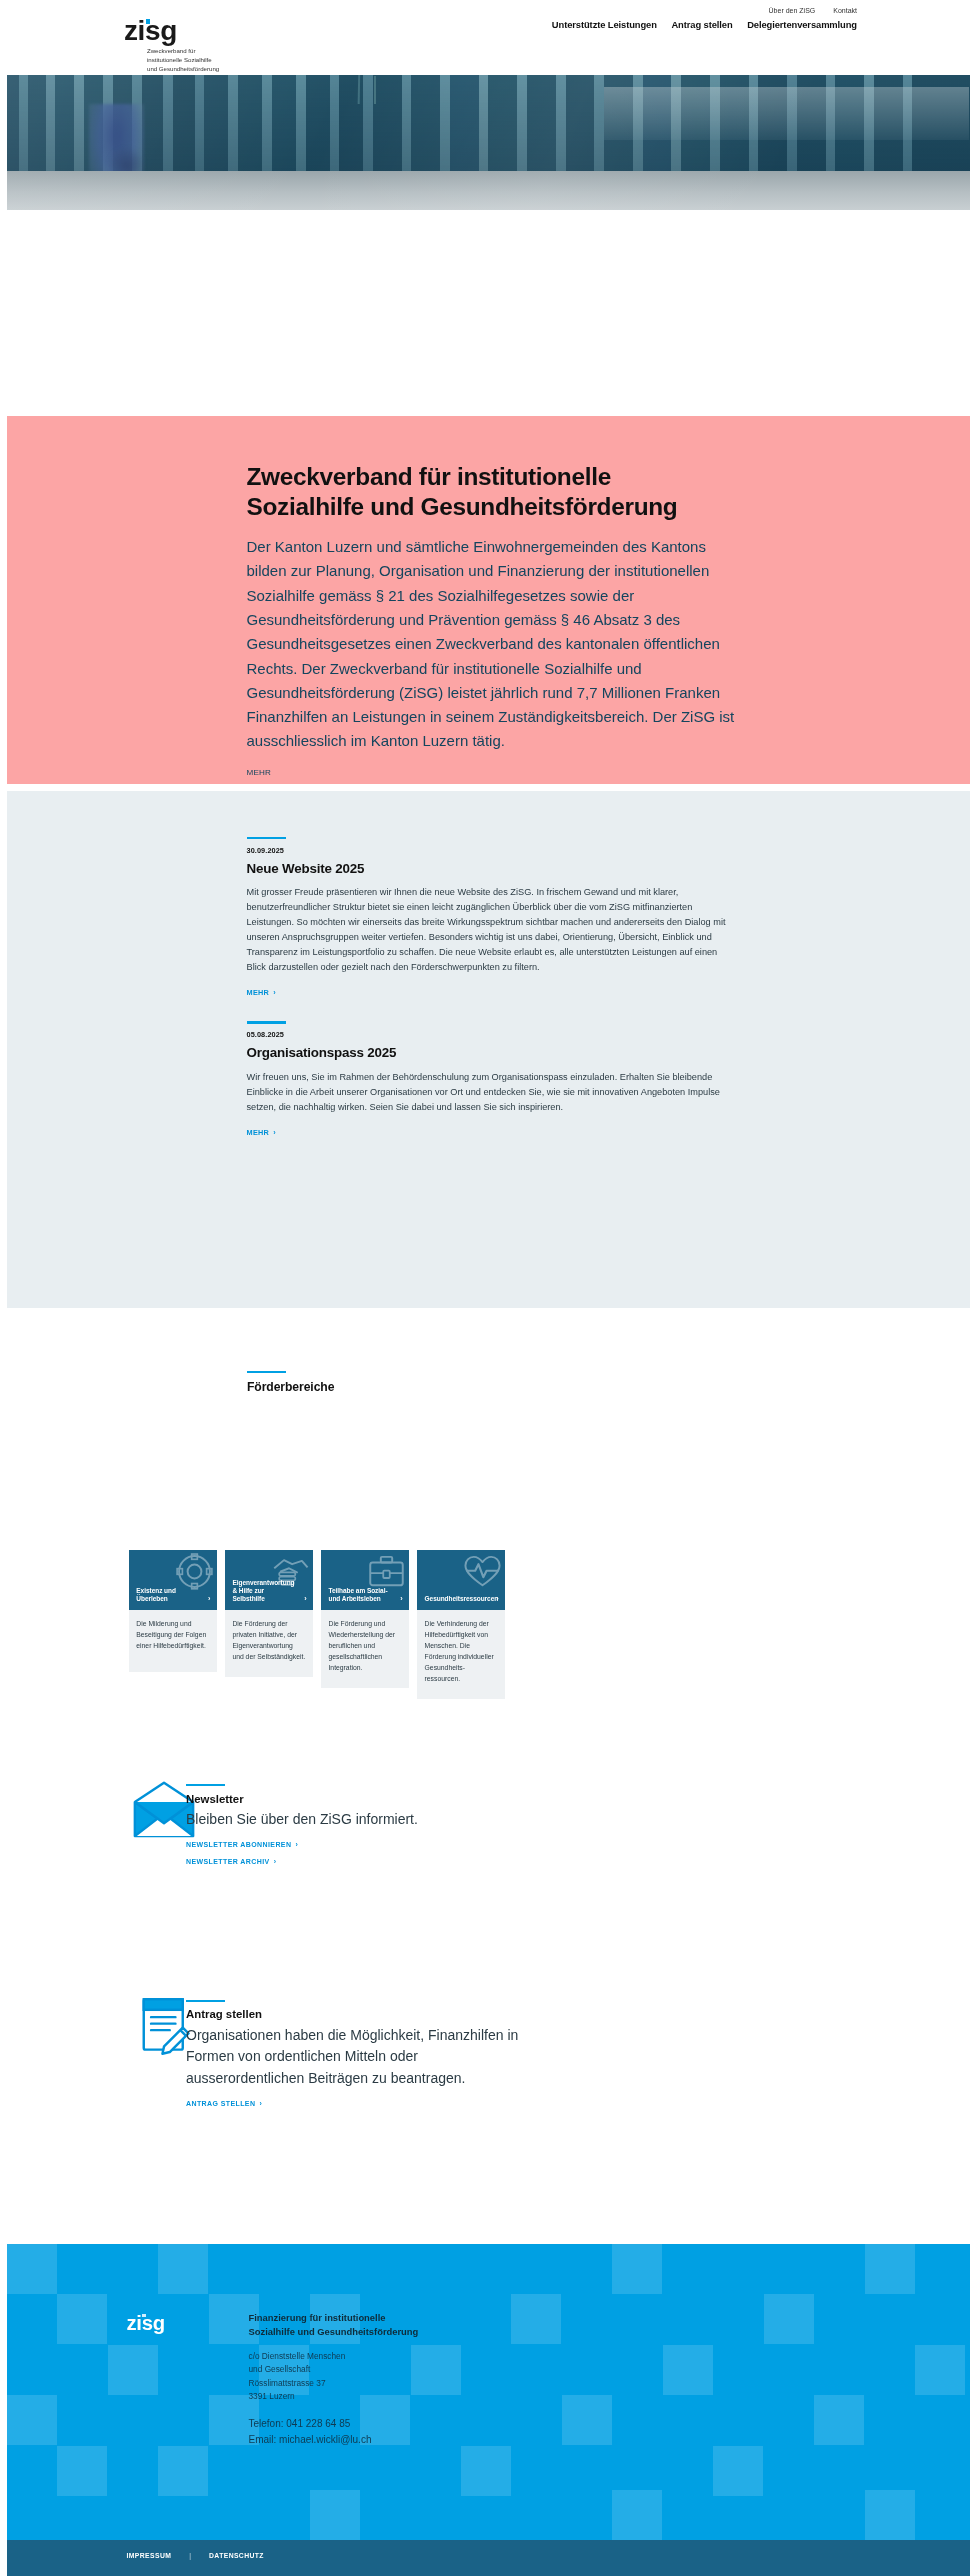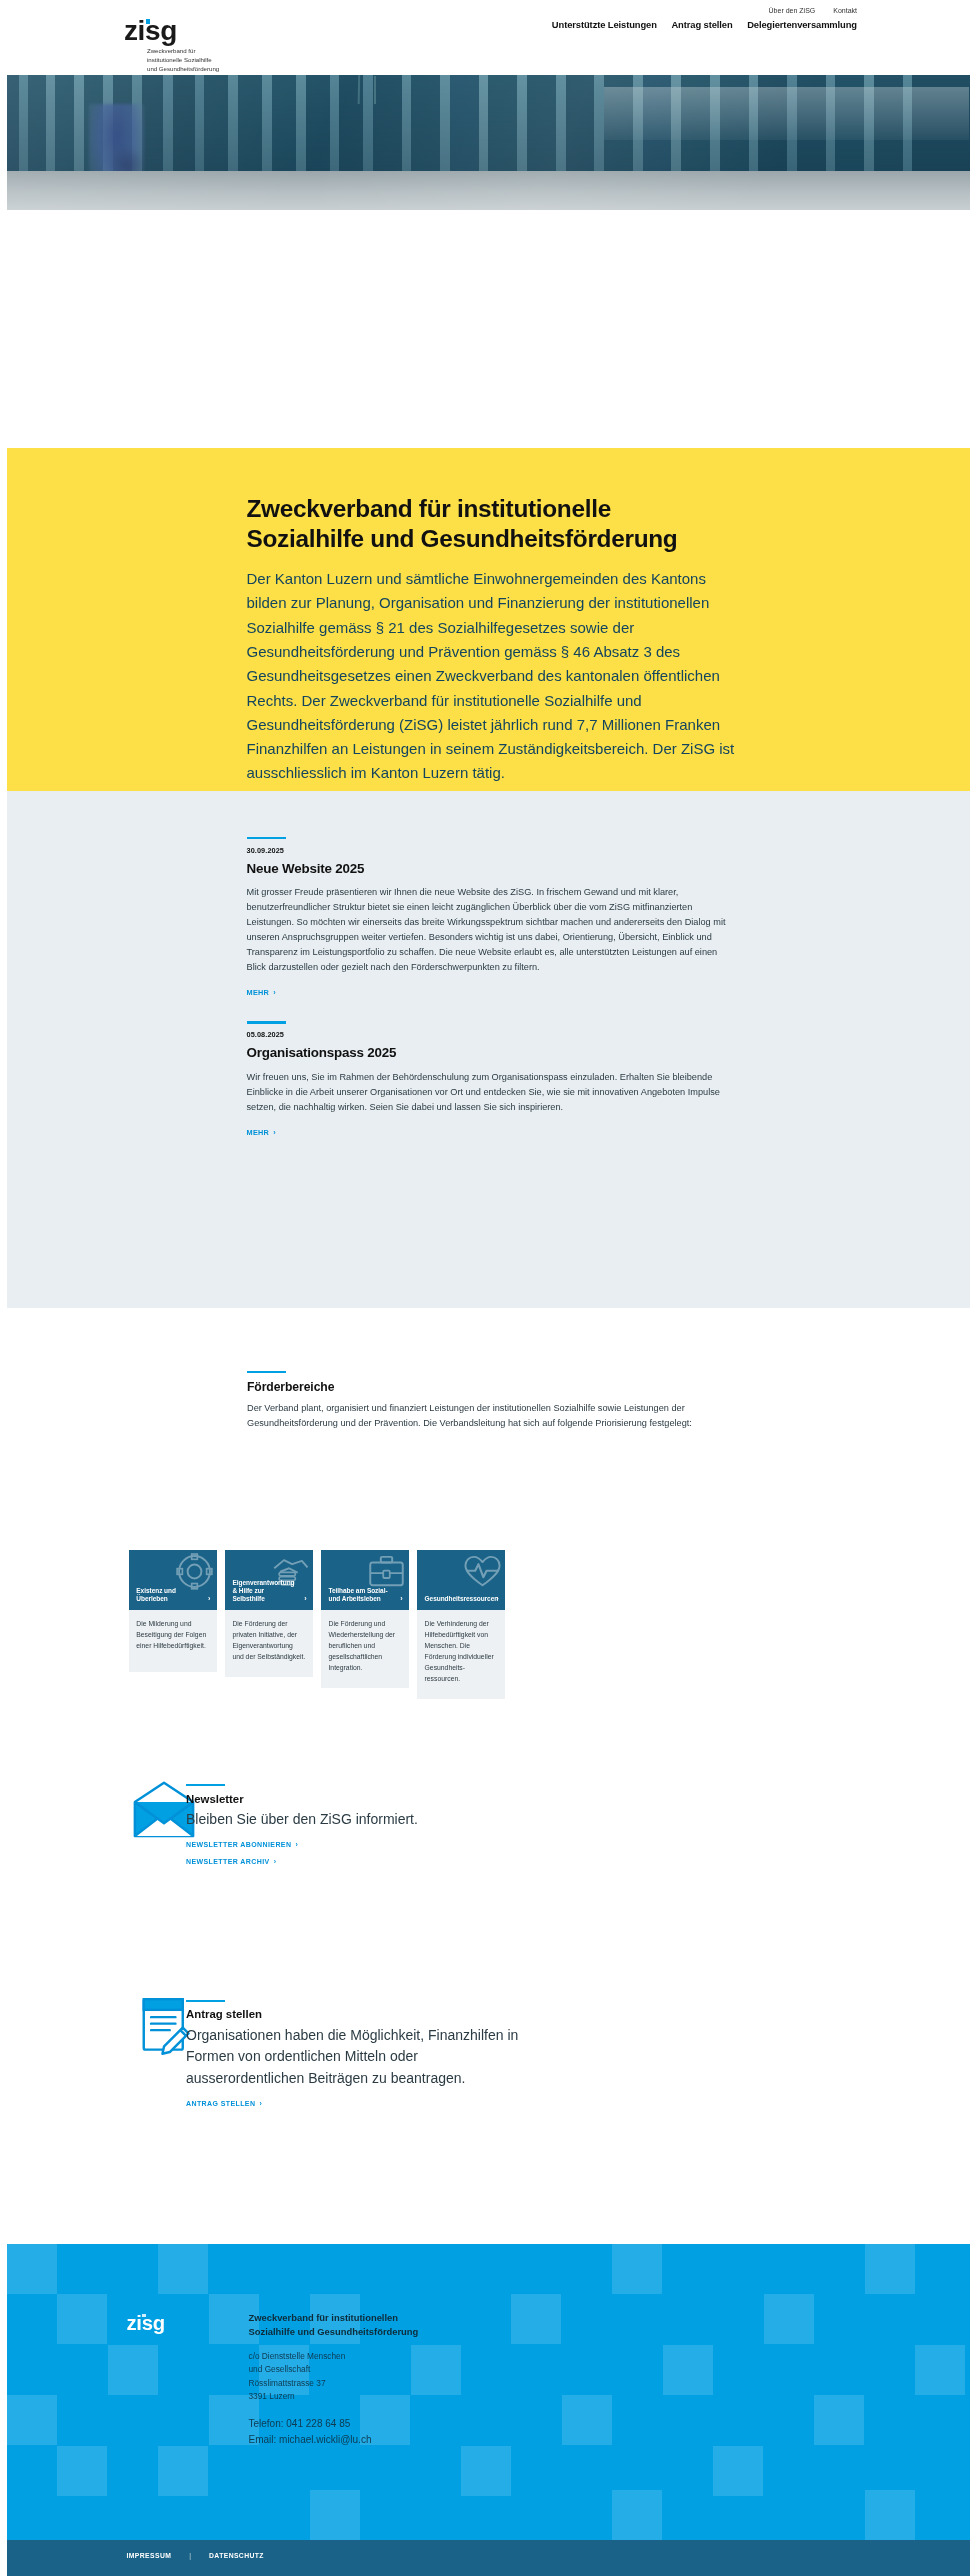--- a/index.html
+++ b/index.html
@@ -157,24 +157,24 @@
   }
   .hero-image .sheen {
     position:absolute; left:0; top:0; width:100%; height:100%;
     background: linear-gradient(115deg, rgba(255,255,255,.10) 0%, rgba(255,255,255,0) 35%, rgba(255,255,255,.07) 58%, rgba(255,255,255,0) 80%);
   }
 
   
   .hero-blue {
     position: absolute;
     left: 6.5px;
-    top: 448px;
+    top: 416px;
     width: 963px;
     height: 368px;
-    background: #fde047;
+    background: #fca5a5;
   }
   .hero-inner { position: absolute; left: 240px; top: 46px; width: 488px; }
   .hero-title {
     font-size: 24.4px;
     font-weight: 700;
     line-height: 1.21;
     color: #111;
     letter-spacing: -0.3px;
   }
   .hero-body {
@@ -453,21 +453,20 @@
       </a>
     </div>
 
   </div>
 </div>
 
 <div class="foerder">
   <div class="foerder-inner">
     <div class="rule"></div>
     <h2 class="foerder-title">Förderbereiche</h2>
-    <p class="foerder-body">Der Verband plant, organisiert und finanziert Leistungen der institutionellen Sozialhilfe sowie Leistungen der Gesundheitsförderung und der Prävention. Die Verbandsleitung hat sich auf folgende Priorisierung festgelegt:</p>
   </div>
 
   <div class="cards">
 
     <div class="card">
       <div class="card-top">
         <svg class="card-icon" viewBox="0 0 48 48">
           <circle cx="24" cy="24" r="19" fill="none" stroke="#bcd2dd" stroke-width="2.4"></circle>
           <circle cx="24" cy="24" r="8.5" fill="none" stroke="#bcd2dd" stroke-width="2.4"></circle>
           <rect x="20.5" y="2.5" width="7" height="6.5" fill="none" stroke="#bcd2dd" stroke-width="2"></rect>
@@ -599,21 +598,21 @@
     <div class="sq" style="left:858px;top:246px;width:50px;height:50px;"></div>
   </div>
 
   <div class="footer-logo">
     <span>zisg</span>
     <span class="fdot"></span>
   </div>
 
   <div class="footer-text">
     <div class="footer-head">
-      <div>Zweckverband für institutionellen</div>
+      <div>Finanzierung für institutionelle</div>
       <div>Sozialhilfe und Gesundheitsförderung</div>
     </div>
     <div class="footer-addr">
       <div>c/o Dienststelle Menschen</div>
       <div>und Gesellschaft</div>
       <div>Rösslimattstrasse 37</div>
       <div>3391 Luzern</div>
     </div>
     <div class="footer-contact">
       <div>Telefon: 041 228 64 85</div>

